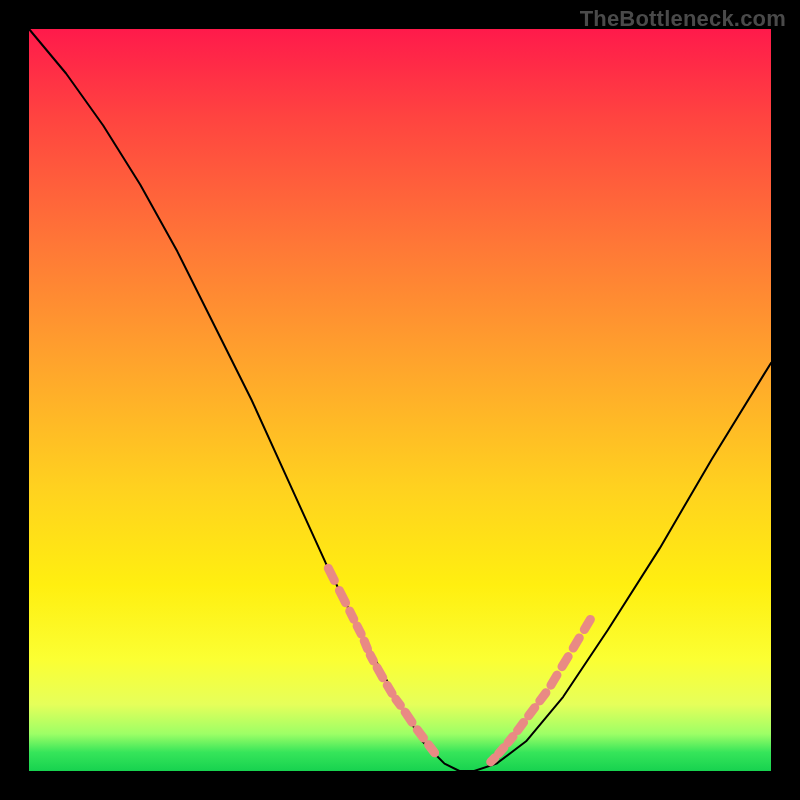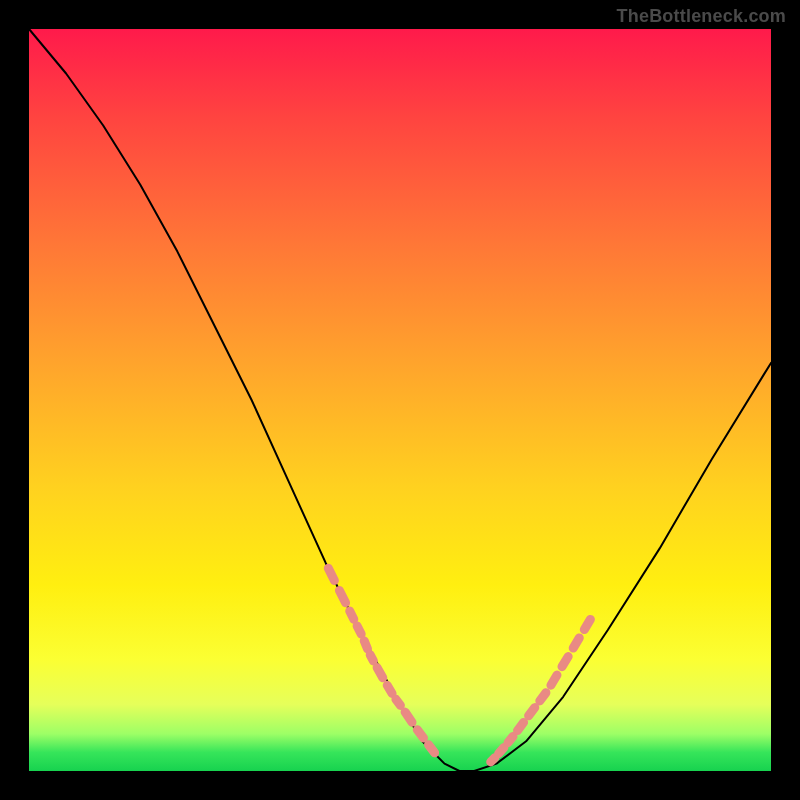--- a/index.html
+++ b/index.html
@@ -39,21 +39,21 @@
       #9dff66 95%,
       #36e55a 97.5%,
       #17d24f 100%
     );
   }
   .watermark {
     position: absolute;
     top: 6px;
     right: 14px;
     color: #4a4a4a;
-    font-size: 18px;
+    font-size: 22px;
     font-weight: 600;
     letter-spacing: 0.2px;
     user-select: none;
   }
   svg {
     position: absolute;
     top: 0;
     left: 0;
   }
 </style>

